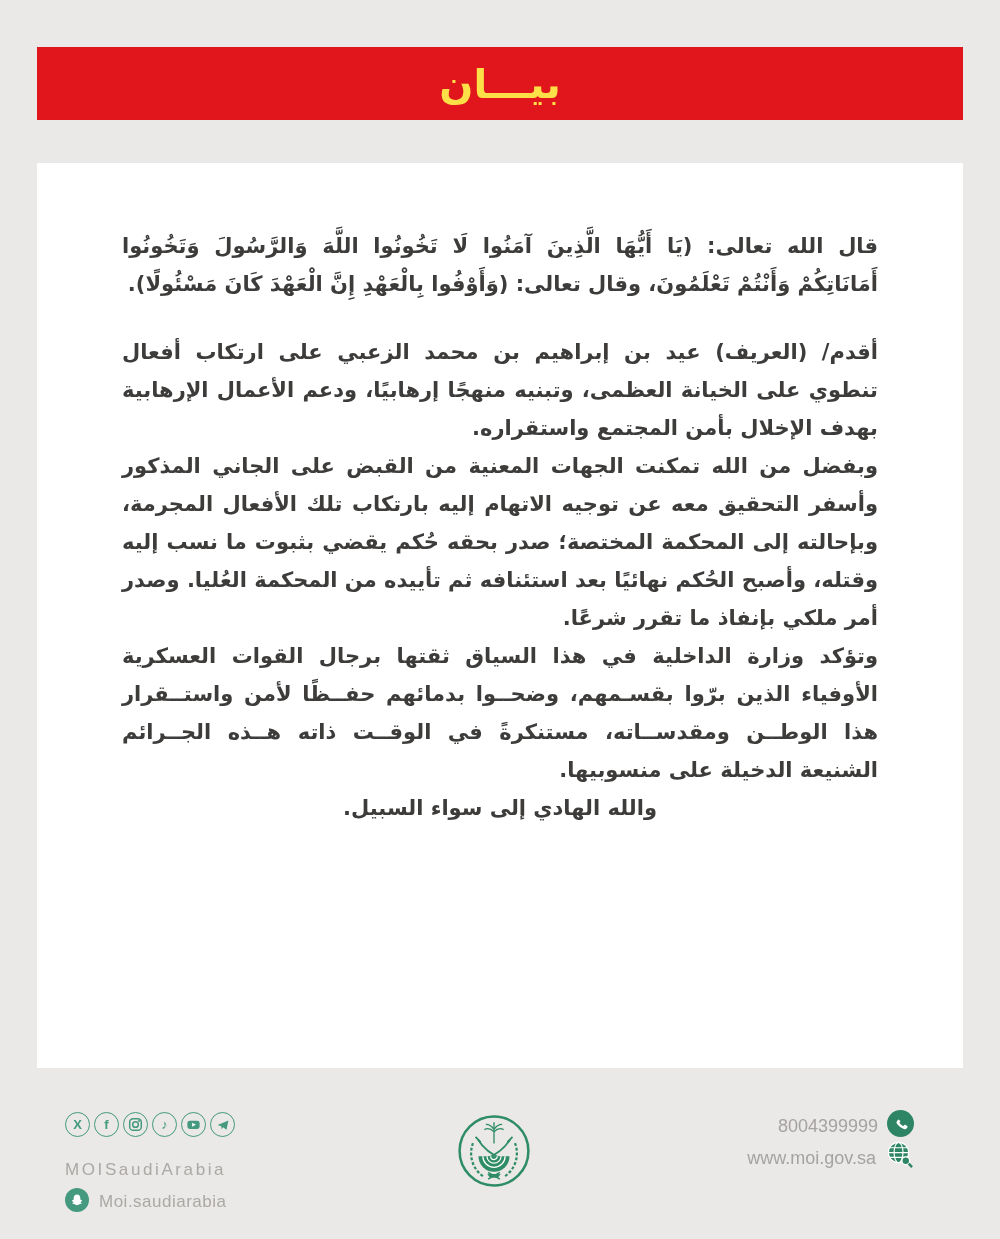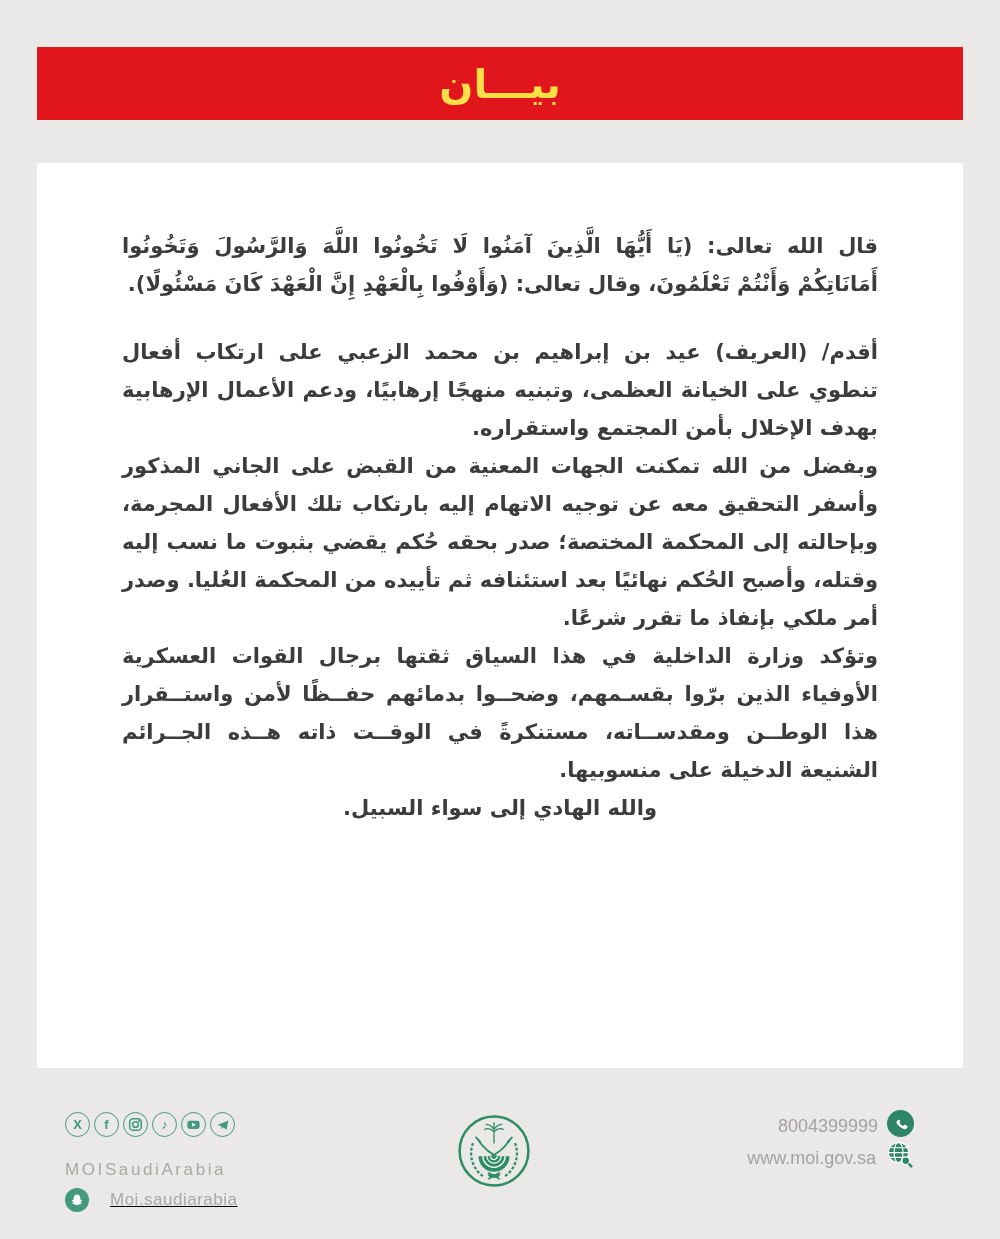--- a/index.html
+++ b/index.html
@@ -42,21 +42,21 @@
   .ring-icon{
     width:25px;height:25px;border:1.6px solid #44997e;border-radius:50%;
     box-sizing:border-box;display:flex;align-items:center;justify-content:center;
     color:#44997e;font-weight:700;font-size:13px;line-height:1;
     font-family:"Liberation Sans",sans-serif;
   }
   .handle{
     margin-top:23px;color:#aba8a5;font-size:17px;letter-spacing:2.6px;
     font-family:"Liberation Sans",sans-serif;
   }
-  .snap-row{margin-top:8px;display:flex;align-items:center;gap:21px;text-decoration:underline;}
+  .snap-row{margin-top:8px;display:flex;align-items:flex-end;gap:10px;}
   .snap-circle{
     width:24px;height:24px;border-radius:50%;background:#44997e;
     display:flex;align-items:center;justify-content:center;
   }
   .snap-handle{color:#aba8a5;font-size:17px;letter-spacing:.5px;font-family:"Liberation Sans",sans-serif;}
   
   .emblem{position:absolute;left:457px;top:14px;width:74px;height:74px;}
   
   .contact{position:absolute;right:86px;top:10px;display:flex;flex-direction:column;gap:5px;direction:ltr;}
   .c-row{display:flex;align-items:flex-end;justify-content:flex-end;gap:9px;height:27px;}

